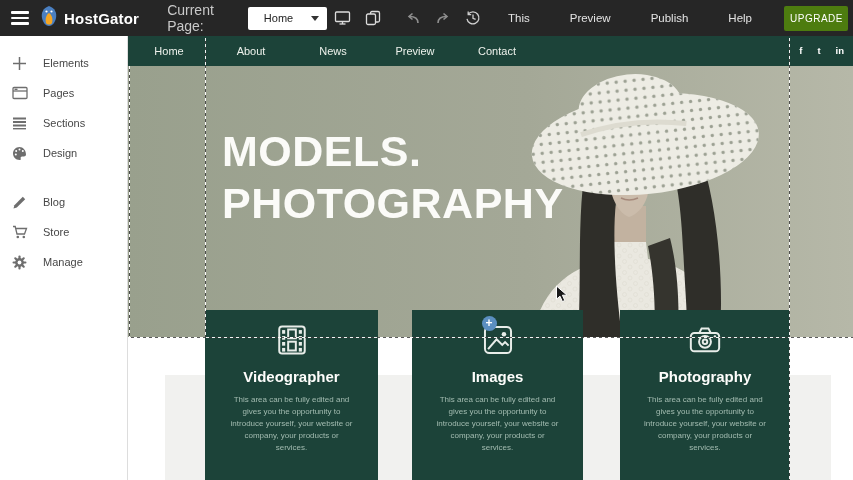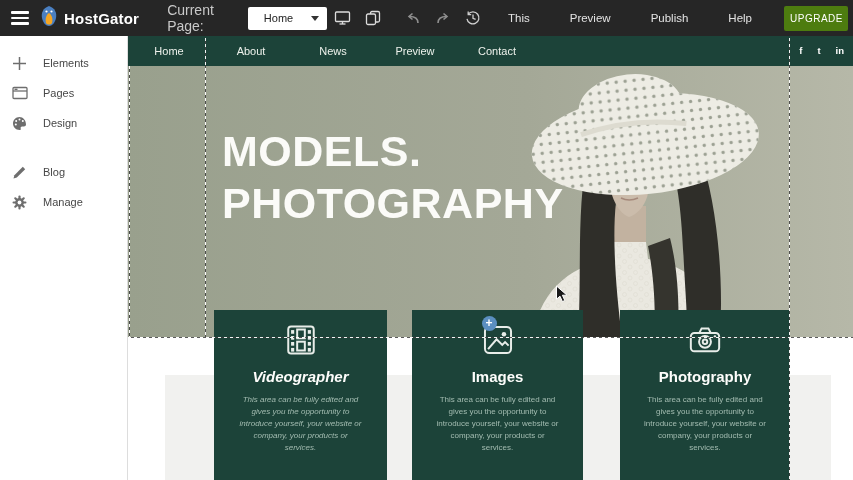--- a/index.html
+++ b/index.html
@@ -47,21 +47,21 @@
         background:linear-gradient(90deg,#99a08d 0%,#a4a897 55%,#b6b8a8 100%);overflow:hidden;z-index:1;}
   .hero-title{position:absolute;left:94px;top:60px;color:#fbfbf8;font-size:43px;font-weight:700;
               line-height:1.2;letter-spacing:.5px;cursor:pointer;}
   .woman{position:absolute;right:63px;top:0;width:262px;height:271px;}
 
   .bottom-section{position:absolute;left:0;top:301px;width:725px;height:143px;background:#fff;z-index:1;}
   .bottom-panel{position:absolute;left:37px;top:38px;width:666px;height:105px;background:#f1f1ef;}
 
   .card{position:absolute;top:274px;height:170px;background:#1c4339;z-index:3;
         display:flex;flex-direction:column;align-items:center;cursor:pointer;}
-  .card1{left:86px;width:173px;font-style:italic;}
+  .card1{left:77px;width:173px;}
   .card2{left:284px;width:171px;}
   .card3{left:492px;width:170px;}
   .card-icon{margin-top:13px;position:relative;width:34px;height:34px;}
   .badge{position:absolute;left:1px;top:-7px;width:15px;height:15px;border-radius:50%;
          background:#5b8fc0;color:#fff;font-size:12px;line-height:15px;text-align:center;font-weight:bold;}
   .card-title{margin-top:11px;color:#fdfdfb;font-size:15px;font-weight:600;}
   .card-body{margin-top:9px;padding:0 24px;color:#a3bcb1;font-size:8px;line-height:1.5;text-align:center;}
 
   
   .ants-v{position:absolute;width:1px;z-index:5;
@@ -164,20 +164,31 @@
       <span class="ic">
         <svg width="16" height="14" viewBox="0 0 16 14" fill="none" stroke="#6e6e6e" stroke-width="1.3">
           <rect x="1" y="1.5" width="14" height="11" rx="1"></rect>
           <line x1="1" y1="5" x2="15" y2="5"></line>
           <rect x="2.5" y="2.6" width="3" height="1.4" fill="#6e6e6e" stroke="none"></rect>
         </svg>
       </span>
       <span class="lb">Pages</span>
     </div>
 
+    <div class="sb-item">
+      <span class="ic">
+        <svg width="15" height="14" viewBox="0 0 15 14">
+          <rect x="1" y="1.5" width="13" height="2" fill="#6e6e6e"></rect>
+          <rect x="1" y="5" width="13" height="2" fill="#6e6e6e"></rect>
+          <rect x="1" y="8.5" width="13" height="2" fill="#6e6e6e"></rect>
+          <rect x="1" y="12" width="13" height="1.4" fill="#6e6e6e"></rect>
+        </svg>
+      </span>
+      <span class="lb">Sections</span>
+    </div>
 
     <div class="sb-item">
       <span class="ic">
         <svg width="15" height="15" viewBox="0 0 15 15">
           <path d="M7.5 1 C3.9 1 1 3.9 1 7.5 C1 11.1 3.9 14 7.5 14 C8.6 14 9 13.3 8.7 12.4 C8.4 11.4 9 10.5 10.1 10.5 L12 10.5 C13.1 10.5 14 9.6 14 8.5 C14 4.4 11.1 1 7.5 1 Z" fill="#6e6e6e"></path>
           <circle cx="4.2" cy="5" r="1" fill="#fff"></circle>
           <circle cx="7.5" cy="3.6" r="1" fill="#fff"></circle>
           <circle cx="10.8" cy="5" r="1" fill="#fff"></circle>
           <circle cx="3.8" cy="8.6" r="1" fill="#fff"></circle>
         </svg>
@@ -189,20 +200,30 @@
 
     <div class="sb-item">
       <span class="ic">
         <svg width="15" height="15" viewBox="0 0 15 15">
           <path d="M1.5 13.5 L2.4 10.2 L10.8 1.8 L13.2 4.2 L4.8 12.6 Z" fill="#6e6e6e"></path>
         </svg>
       </span>
       <span class="lb">Blog</span>
     </div>
 
+    <div class="sb-item">
+      <span class="ic">
+        <svg width="16" height="15" viewBox="0 0 16 15" fill="none" stroke="#6e6e6e" stroke-width="1.3">
+          <path d="M1 1.5 L3.2 1.5 L5 9 L12.5 9 L14.5 3.5 L4 3.5"></path>
+          <circle cx="5.8" cy="12" r="1.3" fill="#6e6e6e" stroke="none"></circle>
+          <circle cx="11.8" cy="12" r="1.3" fill="#6e6e6e" stroke="none"></circle>
+        </svg>
+      </span>
+      <span class="lb">Store</span>
+    </div>
 
 
     <div class="sb-item">
       <span class="ic">
         <svg width="15" height="15" viewBox="0 0 15 15">
           <g fill="#6e6e6e">
             <rect x="6.4" y="0.5" width="2.2" height="14" rx="1"></rect>
             <rect x="6.4" y="0.5" width="2.2" height="14" rx="1" transform="rotate(45 7.5 7.5)"></rect>
             <rect x="6.4" y="0.5" width="2.2" height="14" rx="1" transform="rotate(90 7.5 7.5)"></rect>
             <rect x="6.4" y="0.5" width="2.2" height="14" rx="1" transform="rotate(135 7.5 7.5)"></rect>

